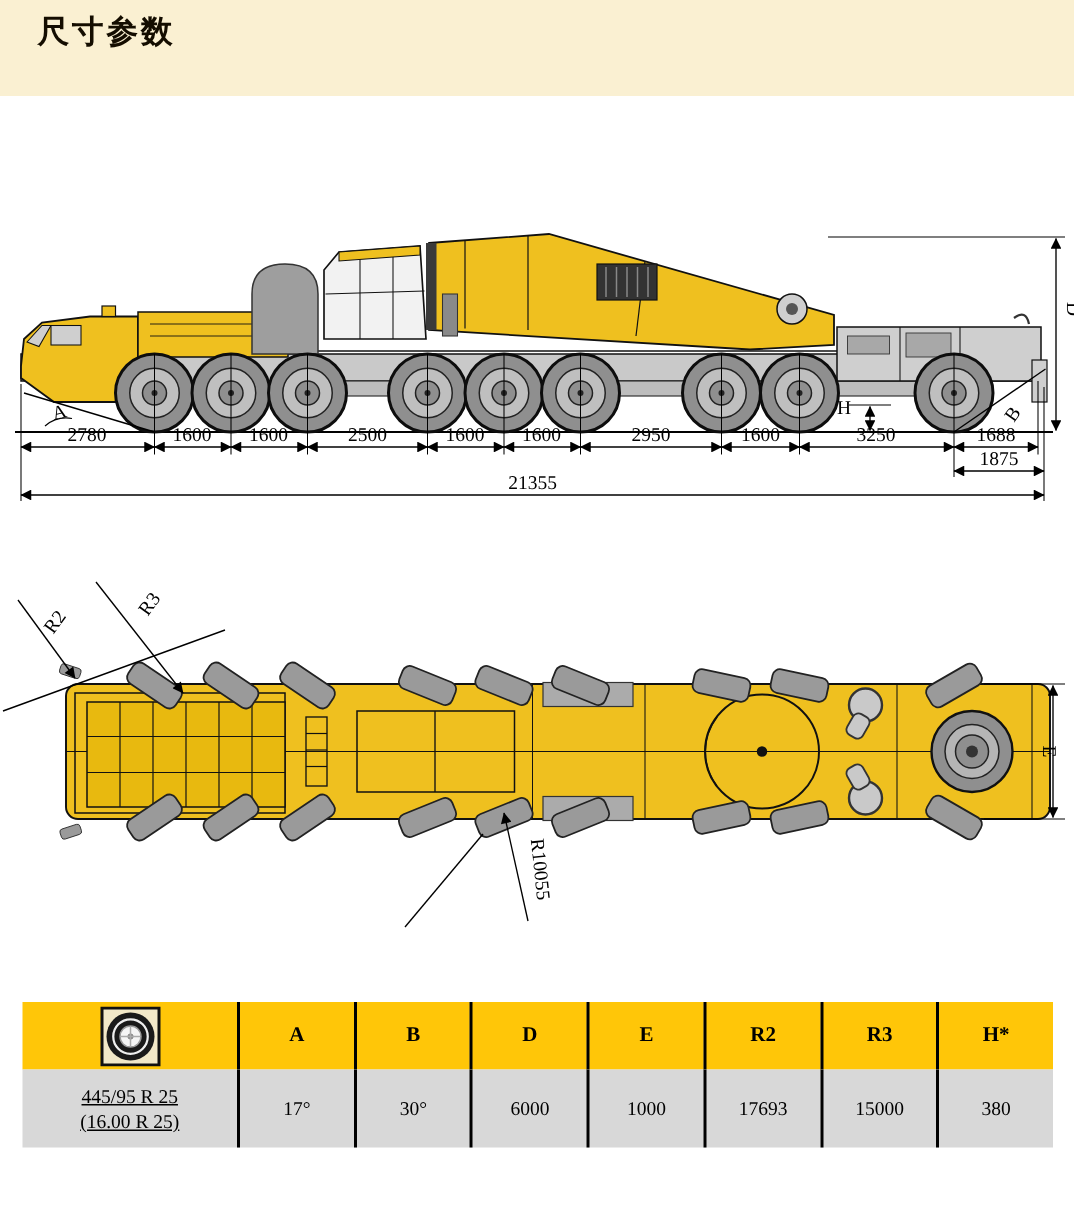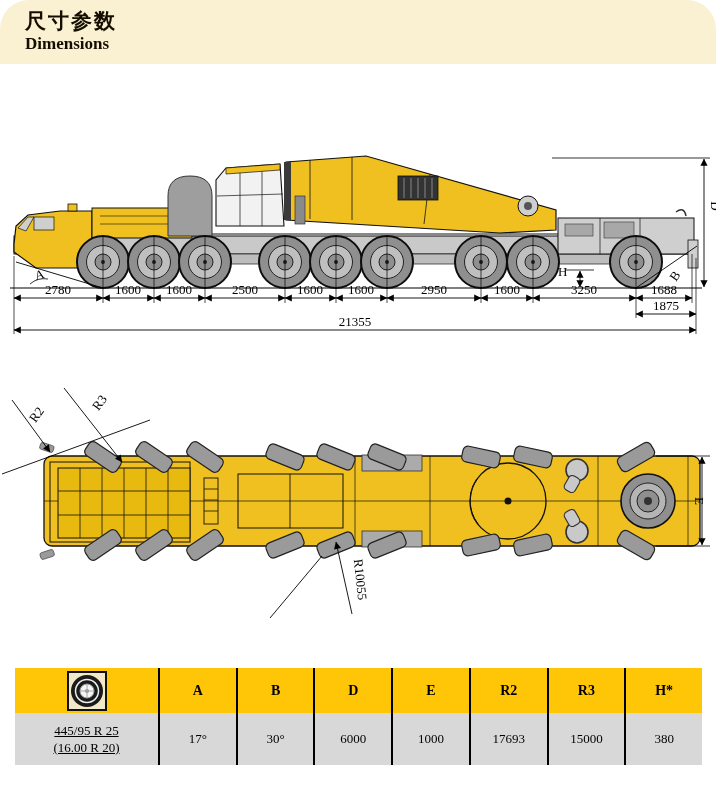--- a/index.html
+++ b/index.html
@@ -1,19 +1,19 @@
 <!DOCTYPE html>
 <html><head>
 <meta charset="utf-8">
 <style>
   * { margin:0; padding:0; box-sizing:border-box; }
   html,body { background:#ffffff; }
   .page {
     position:relative; width:716px; height:807px; background:#ffffff;
-    font-family:"Liberation Serif", serif; overflow:hidden;border-radius:29px;
+    font-family:"Liberation Serif", serif; overflow:hidden;
   }
   
   .header {
     position:absolute; left:0; top:0; width:716px; height:64px;
     background:#FAF0D2; padding:9px 0 0 25px;
   }
   .title-zh {
     font-family:"DejaVu Sans","Liberation Sans",sans-serif;
     font-weight:bold; font-size:21px; color:#140D00; letter-spacing:2px; line-height:24px;
   }
@@ -39,21 +39,20 @@
   .col { display:contents; }
   .tire-cell-line { line-height:17px; font-size:13px;text-decoration:underline; }
 </style>
 </head>
 <body>
 
 <div class="page">
 
   <div class="header">
     <div class="title-zh">尺寸参数</div>
-    <div class="title-en">Dimensions</div>
   </div>
 
   <svg class="drawing" width="716" height="600" viewBox="0 66 716 600">
     <defs>
       <marker id="ar" viewBox="0 0 10 10" refX="9.5" refY="5" markerWidth="10" markerHeight="8" orient="auto-start-reverse">
         <path d="M0,0 L10,5 L0,10 z" fill="#000"></path>
       </marker>
     </defs>
 
     <g>
@@ -322,21 +321,21 @@
           <circle cx="21" cy="20" r="16" fill="#1A1A1A"></circle>
           <circle cx="21" cy="20" r="11.5" fill="none" stroke="#EEEEEE" stroke-width="1.5"></circle>
           <circle cx="21" cy="20" r="7" fill="#F5F5F5" stroke="#999" stroke-width="1"></circle>
           <circle cx="21" cy="20" r="2" fill="#888"></circle>
           <line x1="21" y1="13.5" x2="21" y2="26.5" stroke="#AAAAAA" stroke-width="1"></line>
           <line x1="14.5" y1="20" x2="27.5" y2="20" stroke="#AAAAAA" stroke-width="1"></line>
         </svg>
       </div>
       <div class="cell td">
         <div class="tire-cell-line">445/95 R 25</div>
-        <div class="tire-cell-line">(16.00 R 20)</div>
+        <div class="tire-cell-line">(16.00 R 25)</div>
       </div>
     </div>
     <div class="col">
       <div class="cell th">A</div>
       <div class="cell td">17°</div>
     </div>
     <div class="col">
       <div class="cell th">B</div>
       <div class="cell td">30°</div>
     </div>

